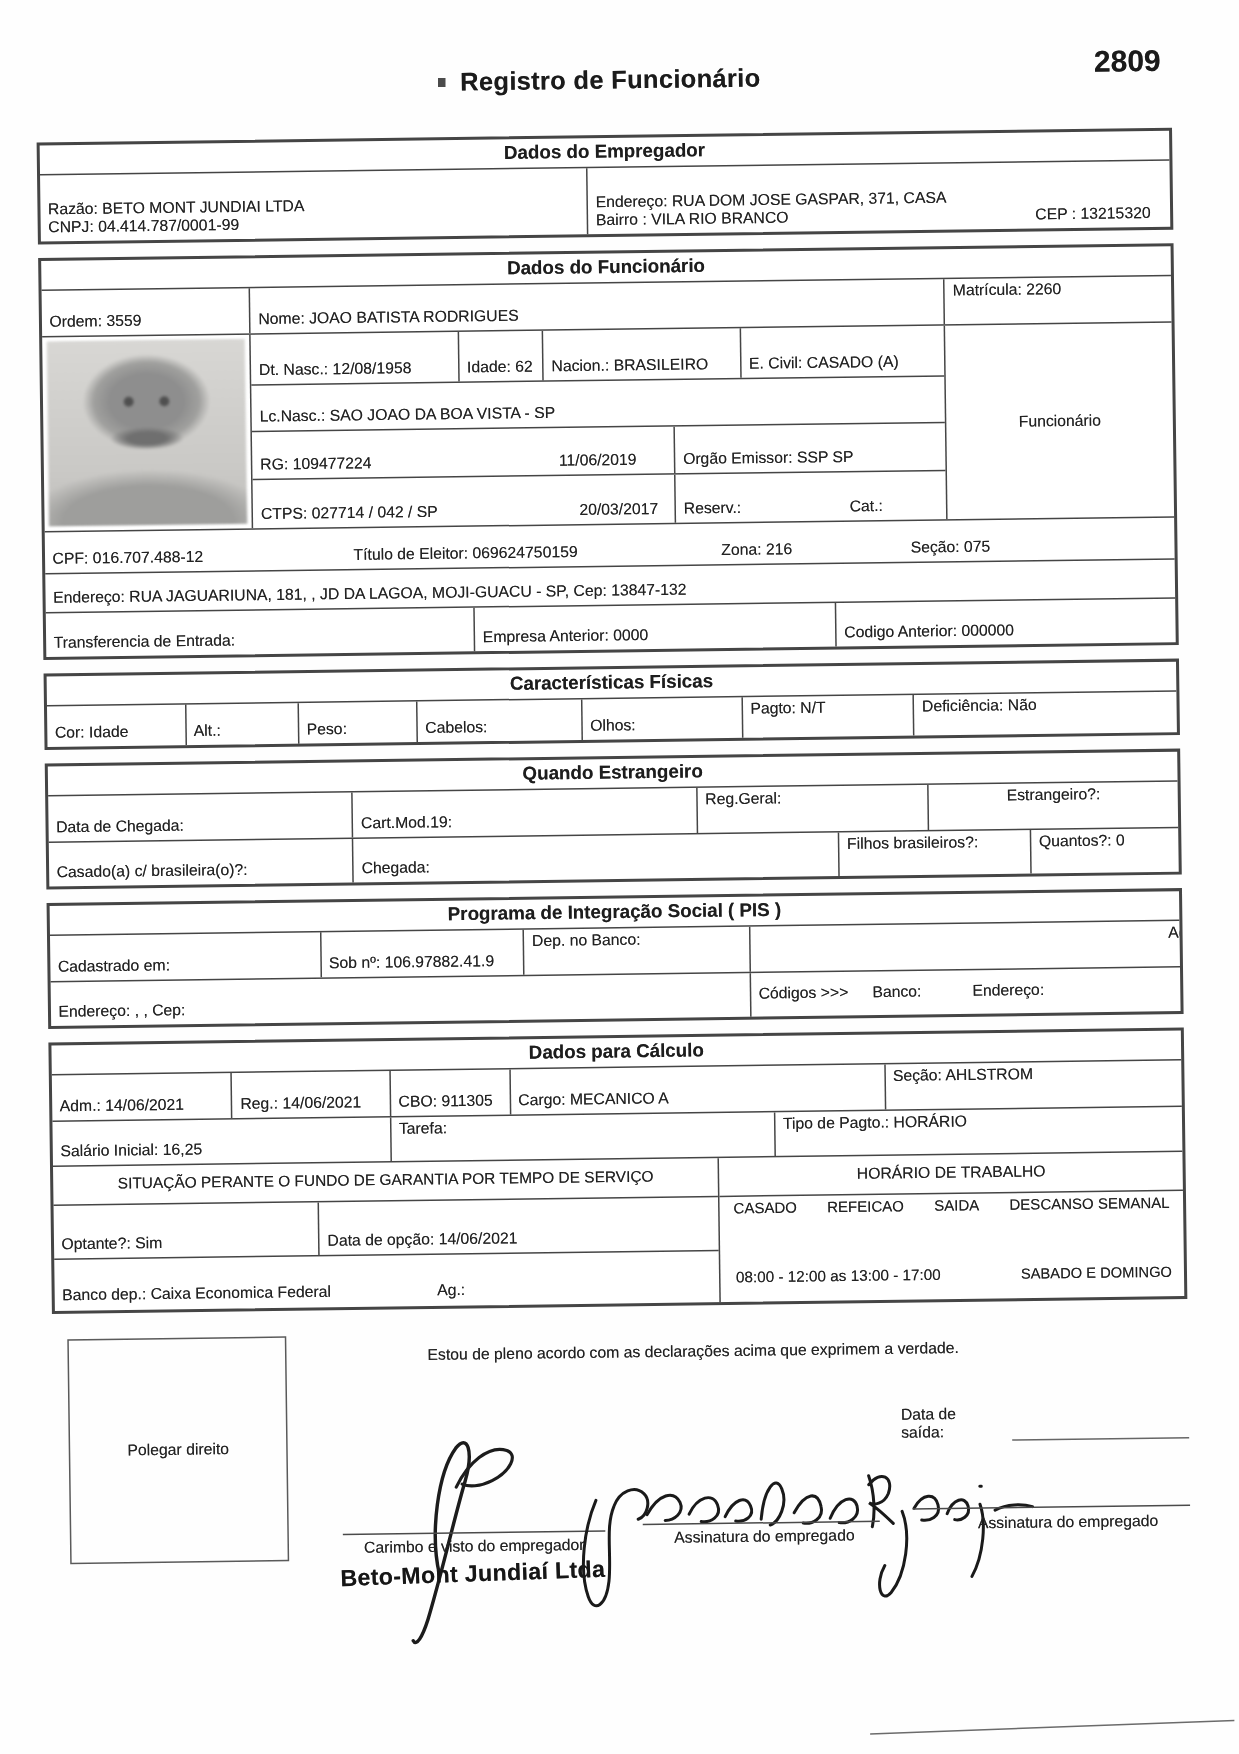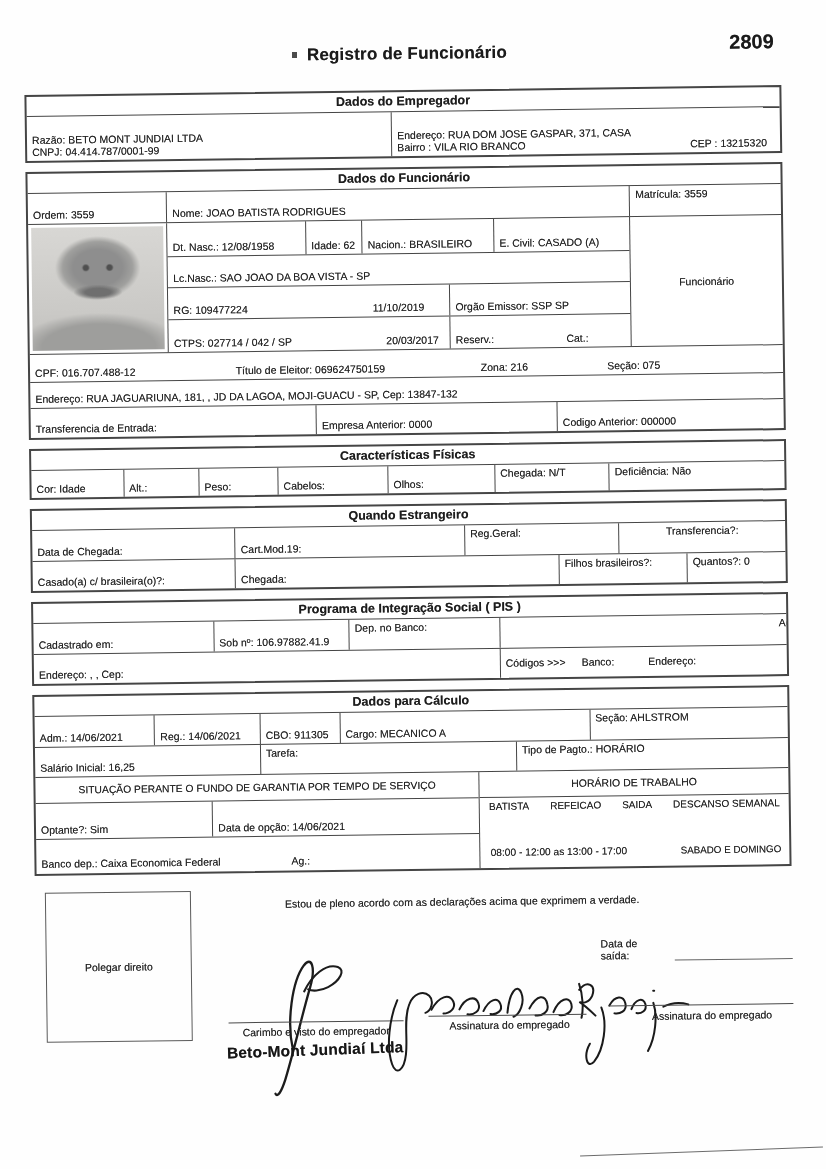--- a/index.html
+++ b/index.html
@@ -90,21 +90,21 @@
     <div class="box">
       <div class="bh txt">Dados do Funcionário</div>
       <div class="row" style="height:30px">
         <div class="c txt" style="width:18.5%">
             <span>Ordem: 3559</span>
           </div>
         <div class="c txt" style="width:61.5%">
             <span>Nome: JOAO BATISTA RODRIGUES</span>
           </div>
         <div class="c txt" style="width:20%; align-items:flex-start;">
-            <span>Matrícula: 3559</span>
+            <span>Matrícula: 2260</span>
           </div>
       </div>
       <div class="row bt" style="height:130px">
         <div class="photo-cell">
           <div class="photo"></div>
         </div>
         <div class="col" style="width:61.5%; border-right:1px solid #454545;">
           <div class="row" style="height:33px">
             <div class="c txt" style="width:30%">
                 <span>Dt. Nasc.: 12/08/1958</span>
@@ -120,21 +120,21 @@
               </div>
           </div>
           <div class="row bt" style="height:32px">
             <div class="c txt" style="width:100%">
                 <span>Lc.Nasc.: SAO JOAO DA BOA VISTA - SP</span>
               </div>
           </div>
           <div class="row bt" style="height:32px">
             <div class="c between txt" style="width:61%">
               <span>RG: 109477224</span>
-              <span style="margin-right:20px">11/10/2019</span>
+              <span style="margin-right:20px">11/06/2019</span>
             </div>
             <div class="c txt" style="width:39%">
                 <span>Orgão Emissor: SSP SP</span>
               </div>
           </div>
           <div class="row bt" style="height:33px">
             <div class="c between txt" style="width:61%">
               <span>CTPS: 027714 / 042 / SP</span>
               <span style="margin-right:6px">20/03/2017</span>
             </div>
@@ -186,42 +186,42 @@
         <div class="c txt" style="width:10.5%">
             <span>Peso:</span>
           </div>
         <div class="c txt" style="width:14.6%">
             <span>Cabelos:</span>
           </div>
         <div class="c txt" style="width:14.2%">
             <span>Olhos:</span>
           </div>
         <div class="c txt" style="width:15.2%; align-items:flex-start;">
-            <span>Chegada: N/T</span>
+            <span>Pagto: N/T</span>
           </div>
         <div class="c txt" style="width:23.2%; align-items:flex-start;">
             <span>Deficiência: Não</span>
           </div>
       </div>
     </div>
 
     <div class="box">
       <div class="bh txt">Quando Estrangeiro</div>
       <div class="row" style="height:30px">
         <div class="c txt" style="width:27%">
             <span>Data de Chegada:</span>
           </div>
         <div class="c txt" style="width:30.5%">
             <span>Cart.Mod.19:</span>
           </div>
         <div class="c txt" style="width:20.5%; align-items:flex-start;">
             <span>Reg.Geral:</span>
           </div>
         <div class="c txt" style="width:22%; align-items:flex-start; justify-content:center;">
-            <span>Transferencia?:</span>
+            <span>Estrangeiro?:</span>
           </div>
       </div>
       <div class="row bt" style="height:30px">
         <div class="c txt" style="width:27%">
             <span>Casado(a) c/ brasileira(o)?:</span>
           </div>
         <div class="c txt" style="width:43%">
             <span>Chegada:</span>
           </div>
         <div class="c txt" style="width:17%; align-items:flex-start;">
@@ -309,21 +309,21 @@
               <span>Banco dep.: Caixa Economica Federal</span>
               <span style="margin-left:auto; margin-right:38%;">Ag.:</span>
             </div>
           </div>
         </div>
         <div class="col" style="width:41%;">
           <div class="centered txt" style="display:flex; height:26px; font-size:10.5px; border-bottom:1px solid #454545;">
             <span>HORÁRIO DE TRABALHO</span>
           </div>
           <div class="between txt" style="display:flex; height:22px; font-size:10px; padding:3px 9px 0; align-items:flex-start;">
-            <span>BATISTA</span>
+            <span>CASADO</span>
             <span>REFEICAO</span>
             <span>SAIDA</span>
             <span>DESCANSO SEMANAL</span>
           </div>
           <div class="between txt" style="display:flex; height:49px; font-size:10.2px; padding:0 8px 10px 10px; align-items:flex-end;">
             <span>08:00  -  12:00 as 13:00  -  17:00</span>
             <span style="font-size:9.8px">SABADO E DOMINGO</span>
           </div>
         </div>
       </div>

